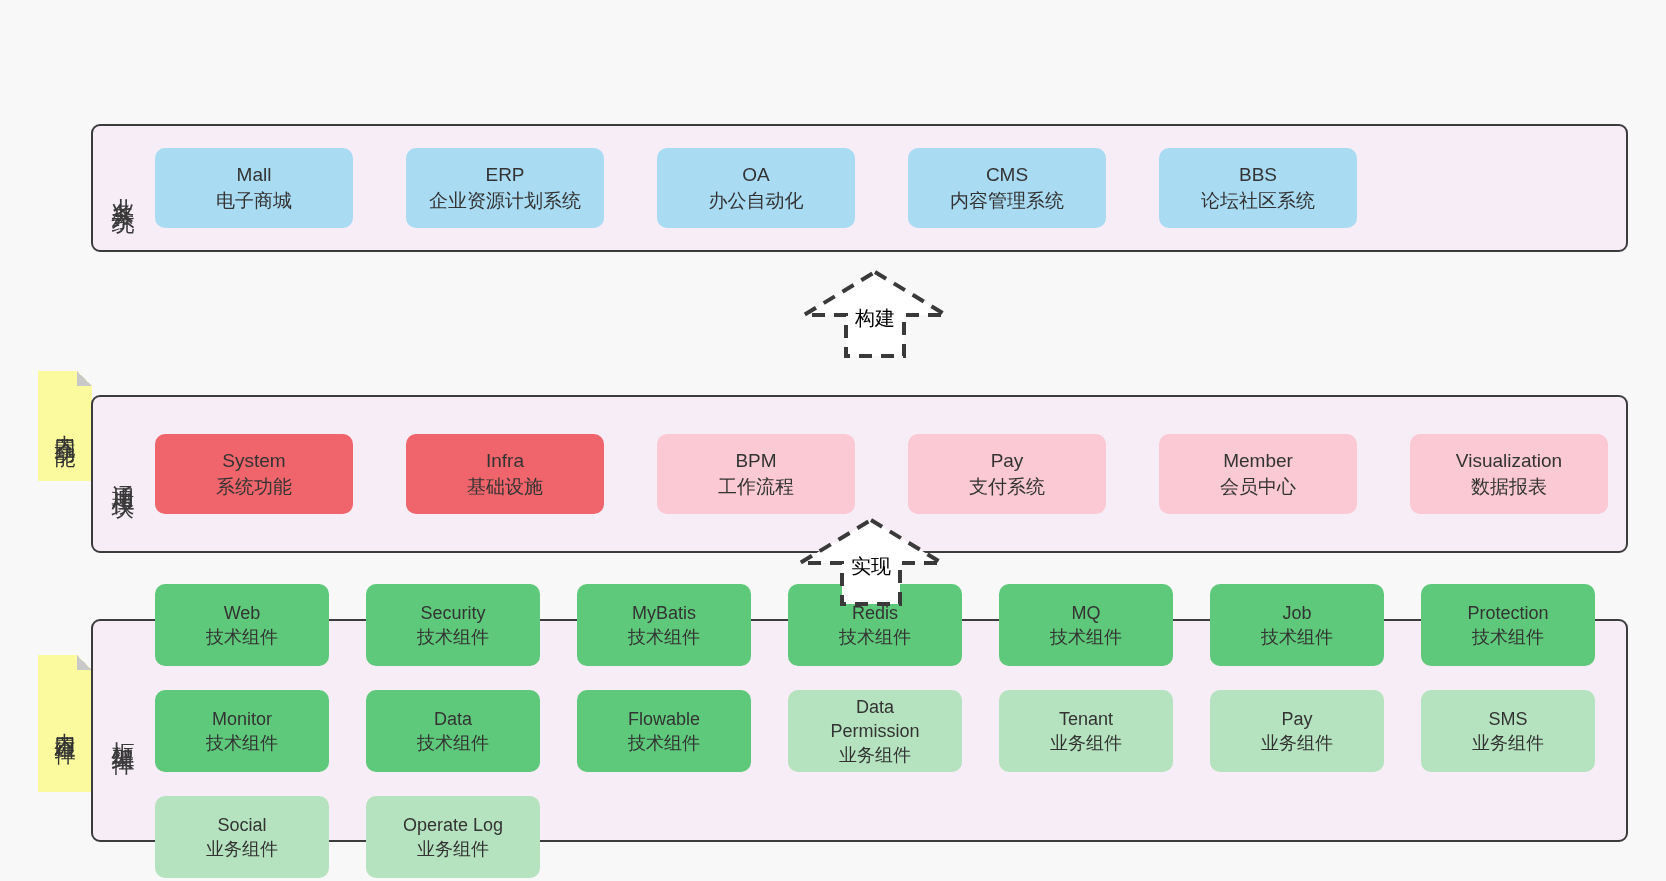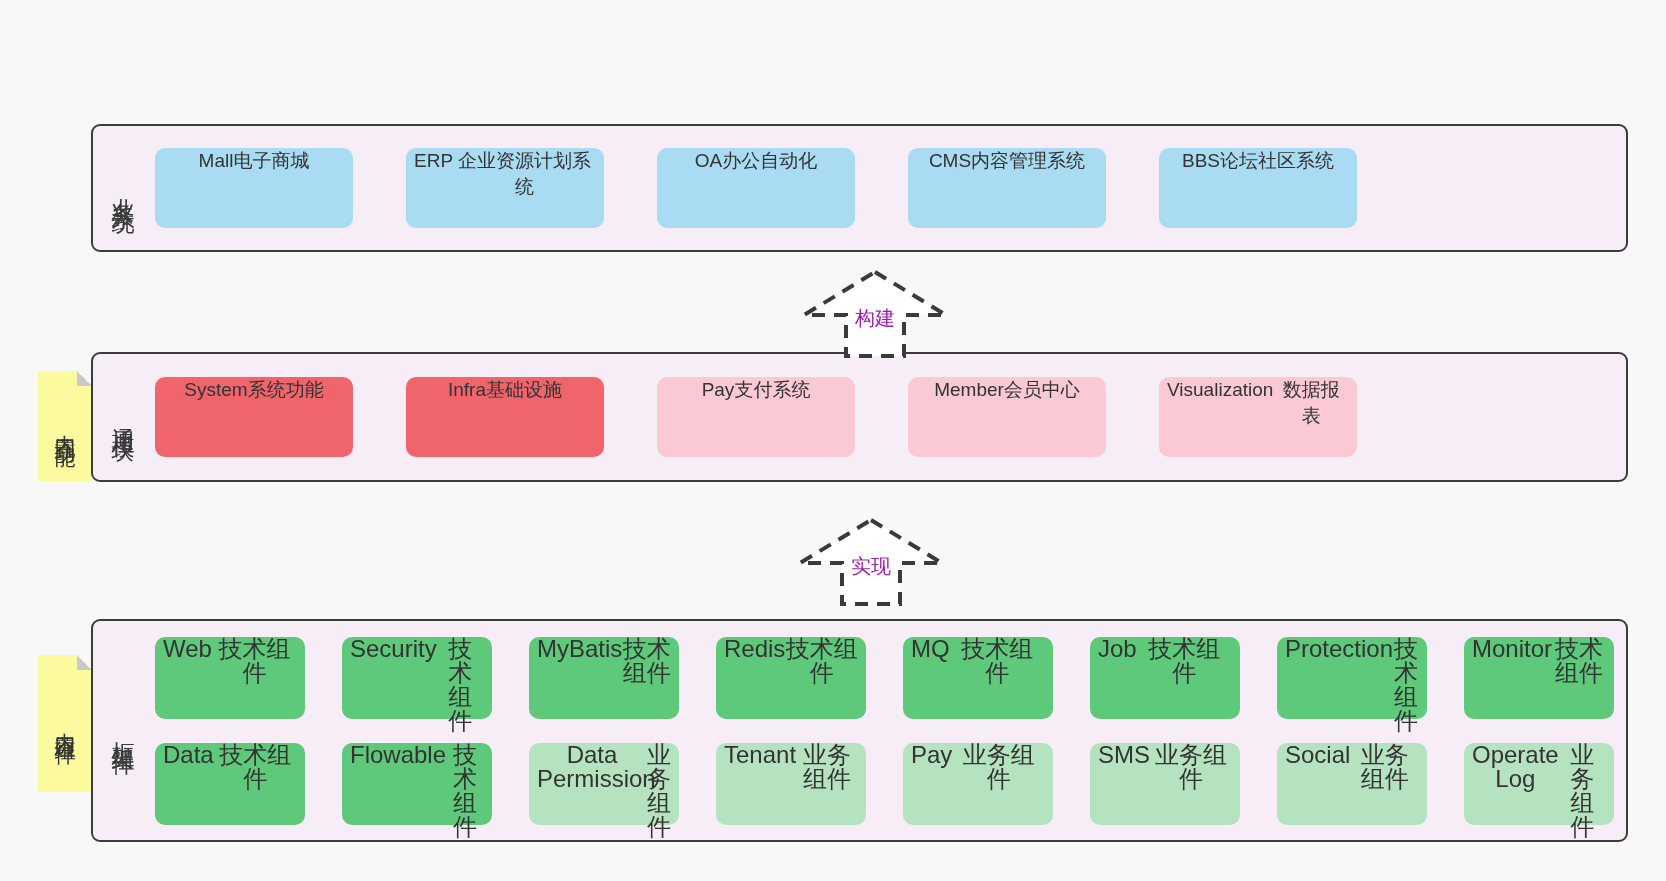--- a/index.html
+++ b/index.html
@@ -8,41 +8,41 @@
     font-family:"Liberation Sans","DejaVu Sans",sans-serif;color:#333;
     overflow:hidden;
   }
   
   .band{
     position:absolute;left:91px;width:1537px;box-sizing:border-box;
     background:var(--c-band_bg);border:2px solid var(--c-border);
     border-radius:9px;display:flex;z-index:1;
   }
   #band-business{top:124px;height:128px}
-  #band-modules{top:352px;height:130px}
+  #band-modules{top:395px;height:158px}
   #band-components{top:619px;height:223px}
 
   .band-label{width:62px;flex:none;display:flex;align-items:center;justify-content:center}
   .band-label span{
     writing-mode:vertical-rl;text-orientation:upright;
     font-size:23px;letter-spacing:4px;color:#3a3a3a;
   }
   .band-content{
     flex:1;display:flex;align-items:center;column-gap:53px;padding-right:10px;
   }
   #band-components .band-content{
     flex-wrap:wrap;align-content:center;column-gap:37px;row-gap:24px;
   }
   
   .box{
     width:198px;height:80px;border-radius:10px;box-sizing:border-box;
-    display:flex;flex-direction:row;justify-content:center;
+    display:flex;flex-direction:column;align-items:center;justify-content:center;
     text-align:center;font-size:19px;line-height:26px;padding:0 8px;
   }
-  #band-components .box{width:150px;height:82px;font-size:24px;line-height:24px}
+  #band-components .box{width:174px;height:82px;font-size:18px;line-height:24px}
   #band-components .box .en{max-width:110px}
   .box.blue{background:var(--c-blue)}
   .box.red{background:var(--c-red)}
   .box.pink{background:var(--c-pink)}
   .box.green{background:var(--c-green)}
   .box.light_green{background:var(--c-light_green)}
   
   .sticky{
     position:absolute;left:38px;width:54px;z-index:0;
     background:var(--c-sticky);
@@ -63,21 +63,21 @@
   .arrow{position:absolute;width:150px;height:92px;z-index:2}
   #arrow-build{left:800px;top:268px}
   #arrow-implement{left:796px;top:516px}
   .arrow svg{display:block;width:150px;height:92px}
   .arrow polygon{
     fill:#ffffff;stroke:var(--c-arrow);stroke-width:4;
     stroke-dasharray:13 9;stroke-linejoin:miter;
   }
   .arrow-label{
     position:absolute;left:50%;top:54%;transform:translate(-50%,-50%);
-    background:#ffffff;padding:0 3px;font-size:20px;color:#a21caf;white-space:nowrap;
+    background:#ffffff;padding:0 3px;font-size:20px;color:#000000;white-space:nowrap;
   }
 </style>
 </head>
 <body>
 
 <div class="canvas">
 
   <div class="sticky" id="sticky-modules">
     <span>内置功能</span>
   </div>
@@ -127,20 +127,24 @@
     <div class="band-content">
         <div class="box red">
           <div class="en">System</div>
           <div class="zh">系统功能</div>
         </div>
         <div class="box red">
           <div class="en">Infra</div>
           <div class="zh">基础设施</div>
         </div>
         <div class="box pink">
+          <div class="en">BPM</div>
+          <div class="zh">工作流程</div>
+        </div>
+        <div class="box pink">
           <div class="en">Pay</div>
           <div class="zh">支付系统</div>
         </div>
         <div class="box pink">
           <div class="en">Member</div>
           <div class="zh">会员中心</div>
         </div>
         <div class="box pink">
           <div class="en">Visualization</div>
           <div class="zh">数据报表</div>

